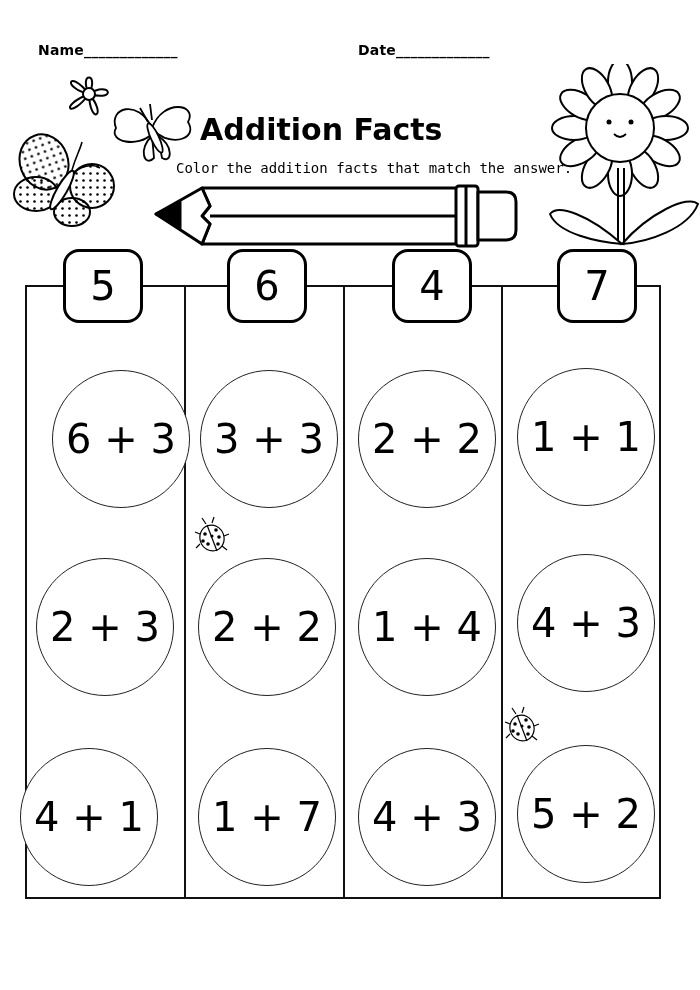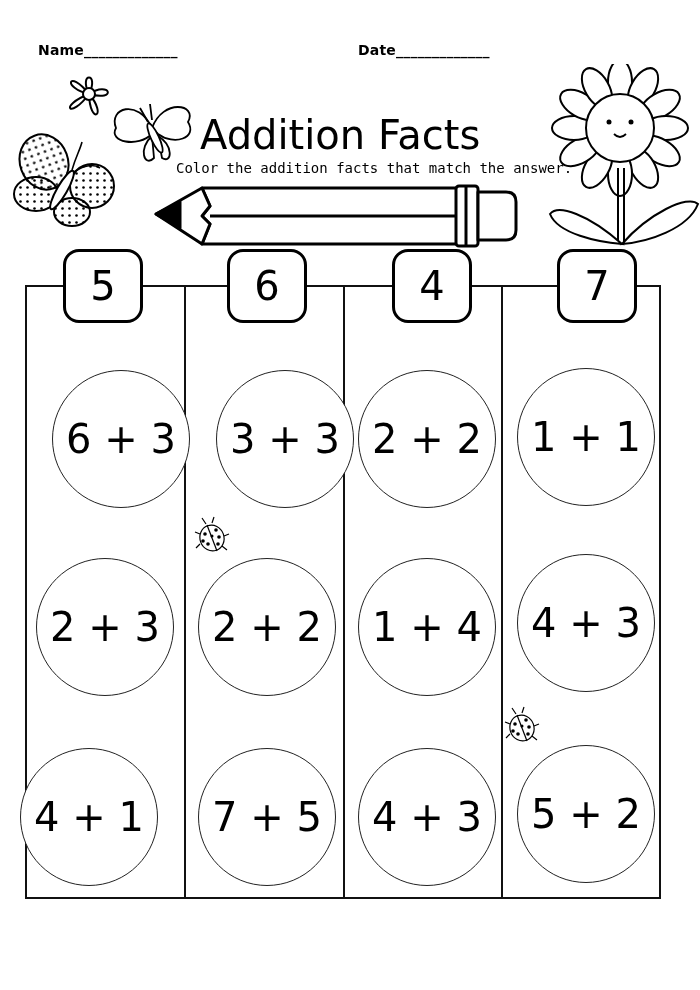--- a/index.html
+++ b/index.html
@@ -1,19 +1,19 @@
 <!DOCTYPE html>
 <html><head>
 <meta charset="utf-8">
 <style>
   html, body { margin: 0; padding: 0; background: #ffffff; }
   body { width: 700px; height: 990px; position: relative; overflow: hidden; font-family: "DejaVu Sans", sans-serif; color: #000; }
   .abs { position: absolute; }
   .hdr-label { font-family: "DejaVu Sans", sans-serif; font-weight: bold; font-size: 14px; letter-spacing: 0.2px; }
-  .title { font-family: "DejaVu Sans", sans-serif; font-weight: normal; font-size: 40px; }
+  .title { font-family: "DejaVu Sans", sans-serif; font-weight: bold; font-size: 30px; }
   .subtitle { font-family: "DejaVu Sans Mono", monospace; font-weight: normal; font-size: 14px; }
   .grid { left: 25px; top: 285px; width: 636px; height: 614px; border: 2px solid #111; box-sizing: border-box; }
   .vline { top: 285px; width: 2px; height: 614px; background: #111; }
   .target { width: 80px; height: 74px; border: 3px solid #000; border-radius: 16px; background: #fff; box-sizing: border-box;
             display: flex; align-items: center; justify-content: center; font-size: 40px; font-family: "DejaVu Sans", sans-serif; }
   .circle { width: 138px; height: 138px; border: 1.5px solid #222; border-radius: 50%; box-sizing: border-box; background: #fff;
             display: flex; align-items: center; justify-content: center; font-size: 40px; font-family: "DejaVu Sans", sans-serif; white-space: pre; }
 </style>
 </head>
 <body>
@@ -103,23 +103,23 @@
 
 <div class="abs target" style="left:63px; top:249px;">5</div>
 <div class="abs target" style="left:227px; top:249px;">6</div>
 <div class="abs target" style="left:392px; top:249px;">4</div>
 <div class="abs target" style="left:557px; top:249px;">7</div>
 
 <div class="abs circle" style="left:52px; top:370px;">6 + 3</div>
 <div class="abs circle" style="left:36px; top:558px;">2 + 3</div>
 <div class="abs circle" style="left:20px; top:748px;">4 + 1</div>
 
-<div class="abs circle" style="left:216px; top:370px;">3 + 3</div>
+<div class="abs circle" style="left:200px; top:370px;">3 + 3</div>
 <div class="abs circle" style="left:198px; top:558px;">2 + 2</div>
-<div class="abs circle" style="left:198px; top:748px;">7 + 5</div>
+<div class="abs circle" style="left:198px; top:748px;">1 + 7</div>
 
 <div class="abs circle" style="left:358px; top:370px;">2 + 2</div>
 <div class="abs circle" style="left:358px; top:558px;">1 + 4</div>
 <div class="abs circle" style="left:358px; top:748px;">4 + 3</div>
 
 <div class="abs circle" style="left:517px; top:368px;">1 + 1</div>
 <div class="abs circle" style="left:517px; top:554px;">4 + 3</div>
 <div class="abs circle" style="left:517px; top:745px;">5 + 2</div>
 
 <svg class="abs" style="left:194px; top:516px;" width="36" height="38" viewBox="0 0 36 38">

